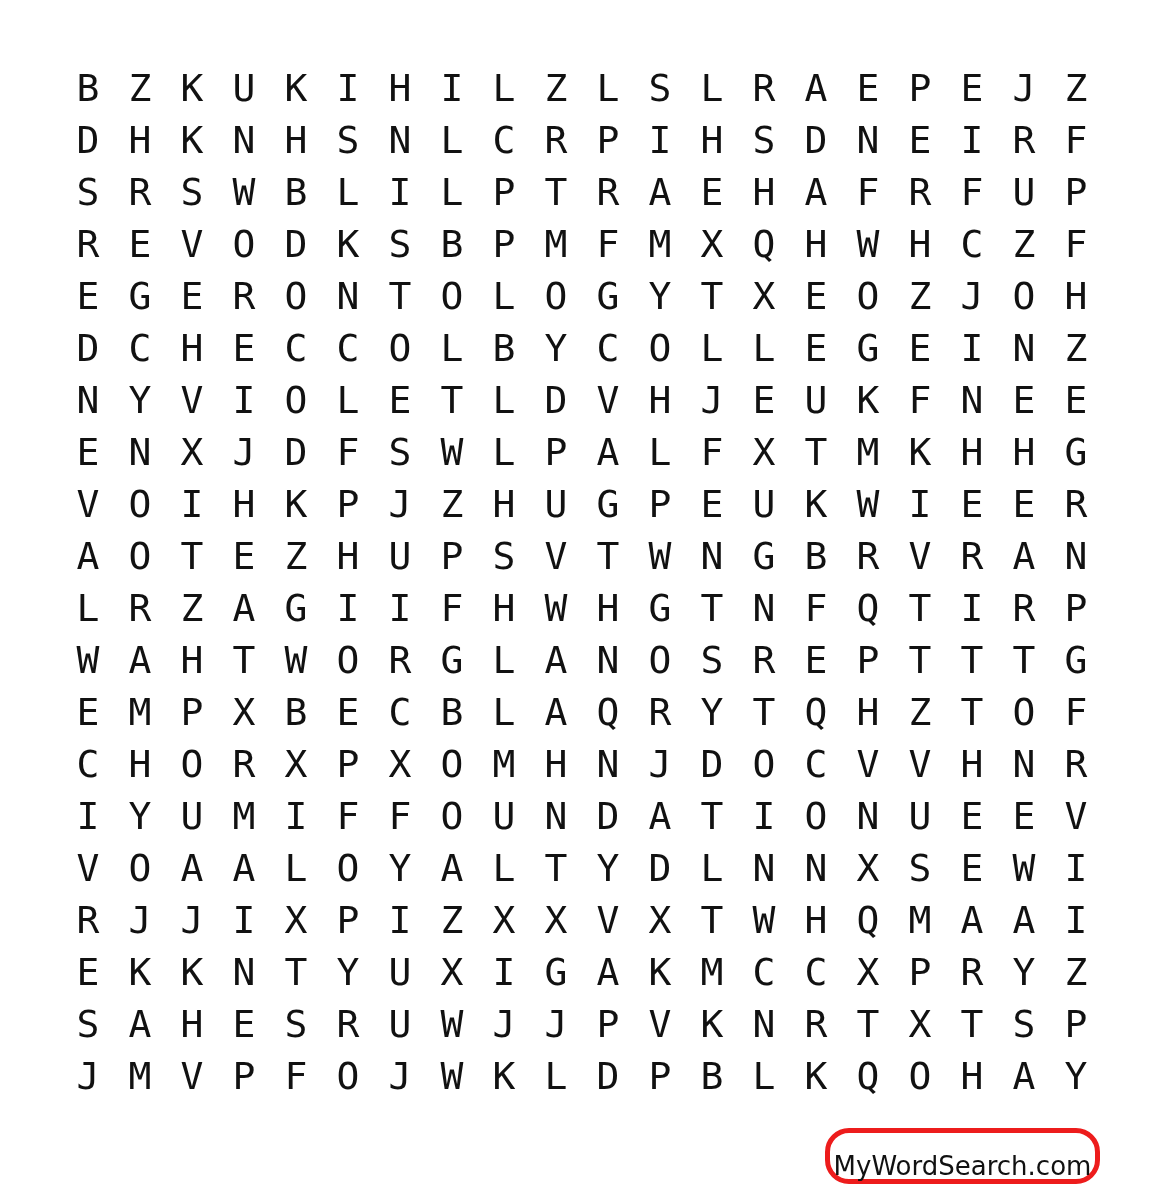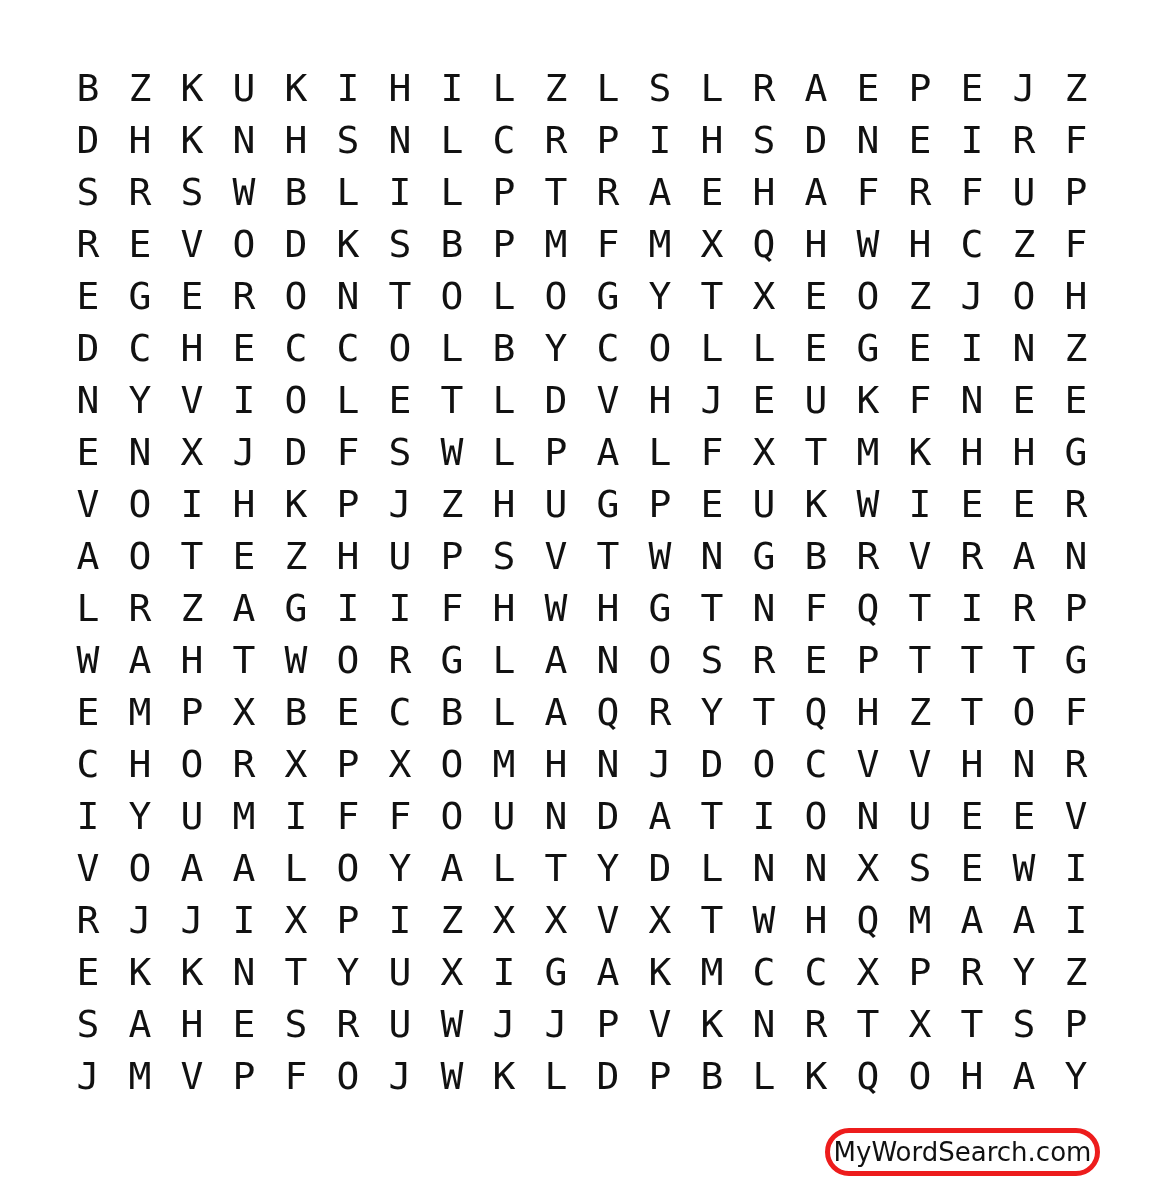--- a/index.html
+++ b/index.html
@@ -34,27 +34,27 @@
     line-height: 1;
     color: var(--letter-color, #111111);
     font-family: "DejaVu Sans Mono", monospace;
     user-select: none;
   }
   .brand {
     position: absolute;
     left: 825px;
     top: 1128px;
     width: 275px;
-    height: 48px;
+    height: 56px;
     box-sizing: border-box;
     border: 5px solid var(--accent-color, #ed1c1c);
     border-radius: 24px;
     background: #ffffff;
     display: flex;
-    align-items: center;
+    align-items: flex-end;
     justify-content: center;
     text-decoration: none;
     cursor: pointer;
   }
   .brand-label {
     font-family: "DejaVu Sans", sans-serif;
     font-size: 26px;
     line-height: 1;
     color: var(--brand-text-color, #111111);
     white-space: nowrap;

